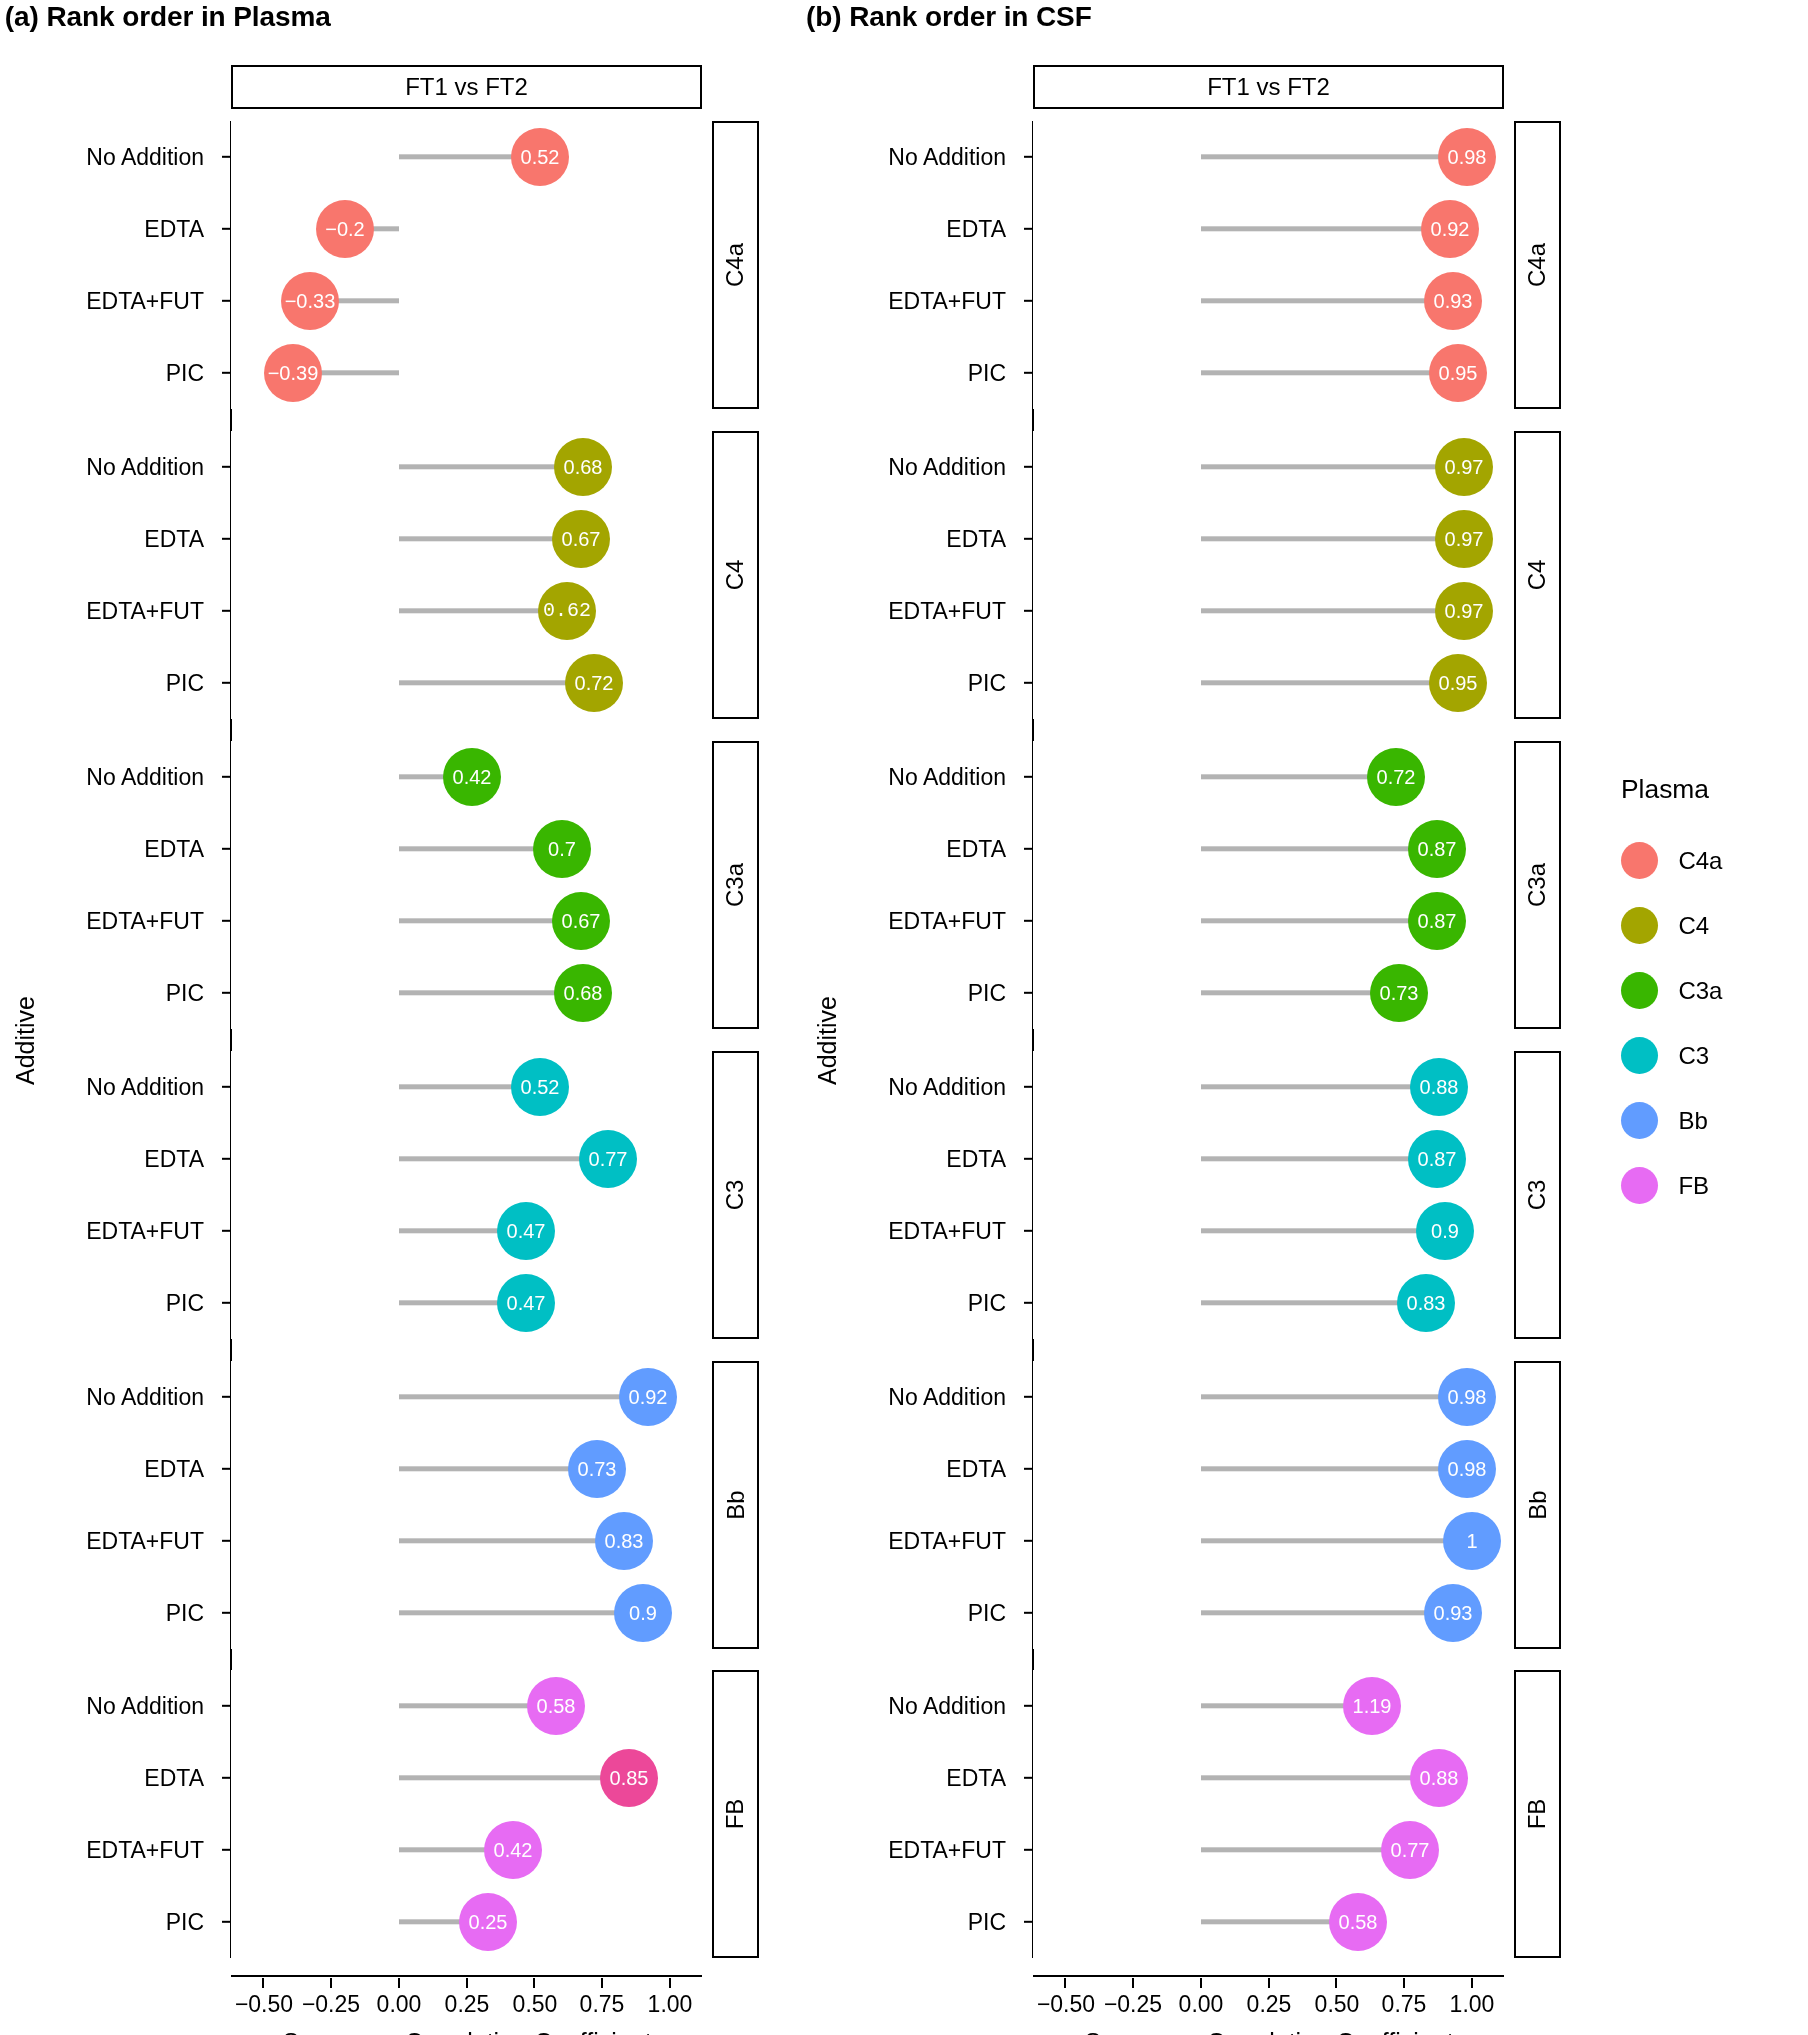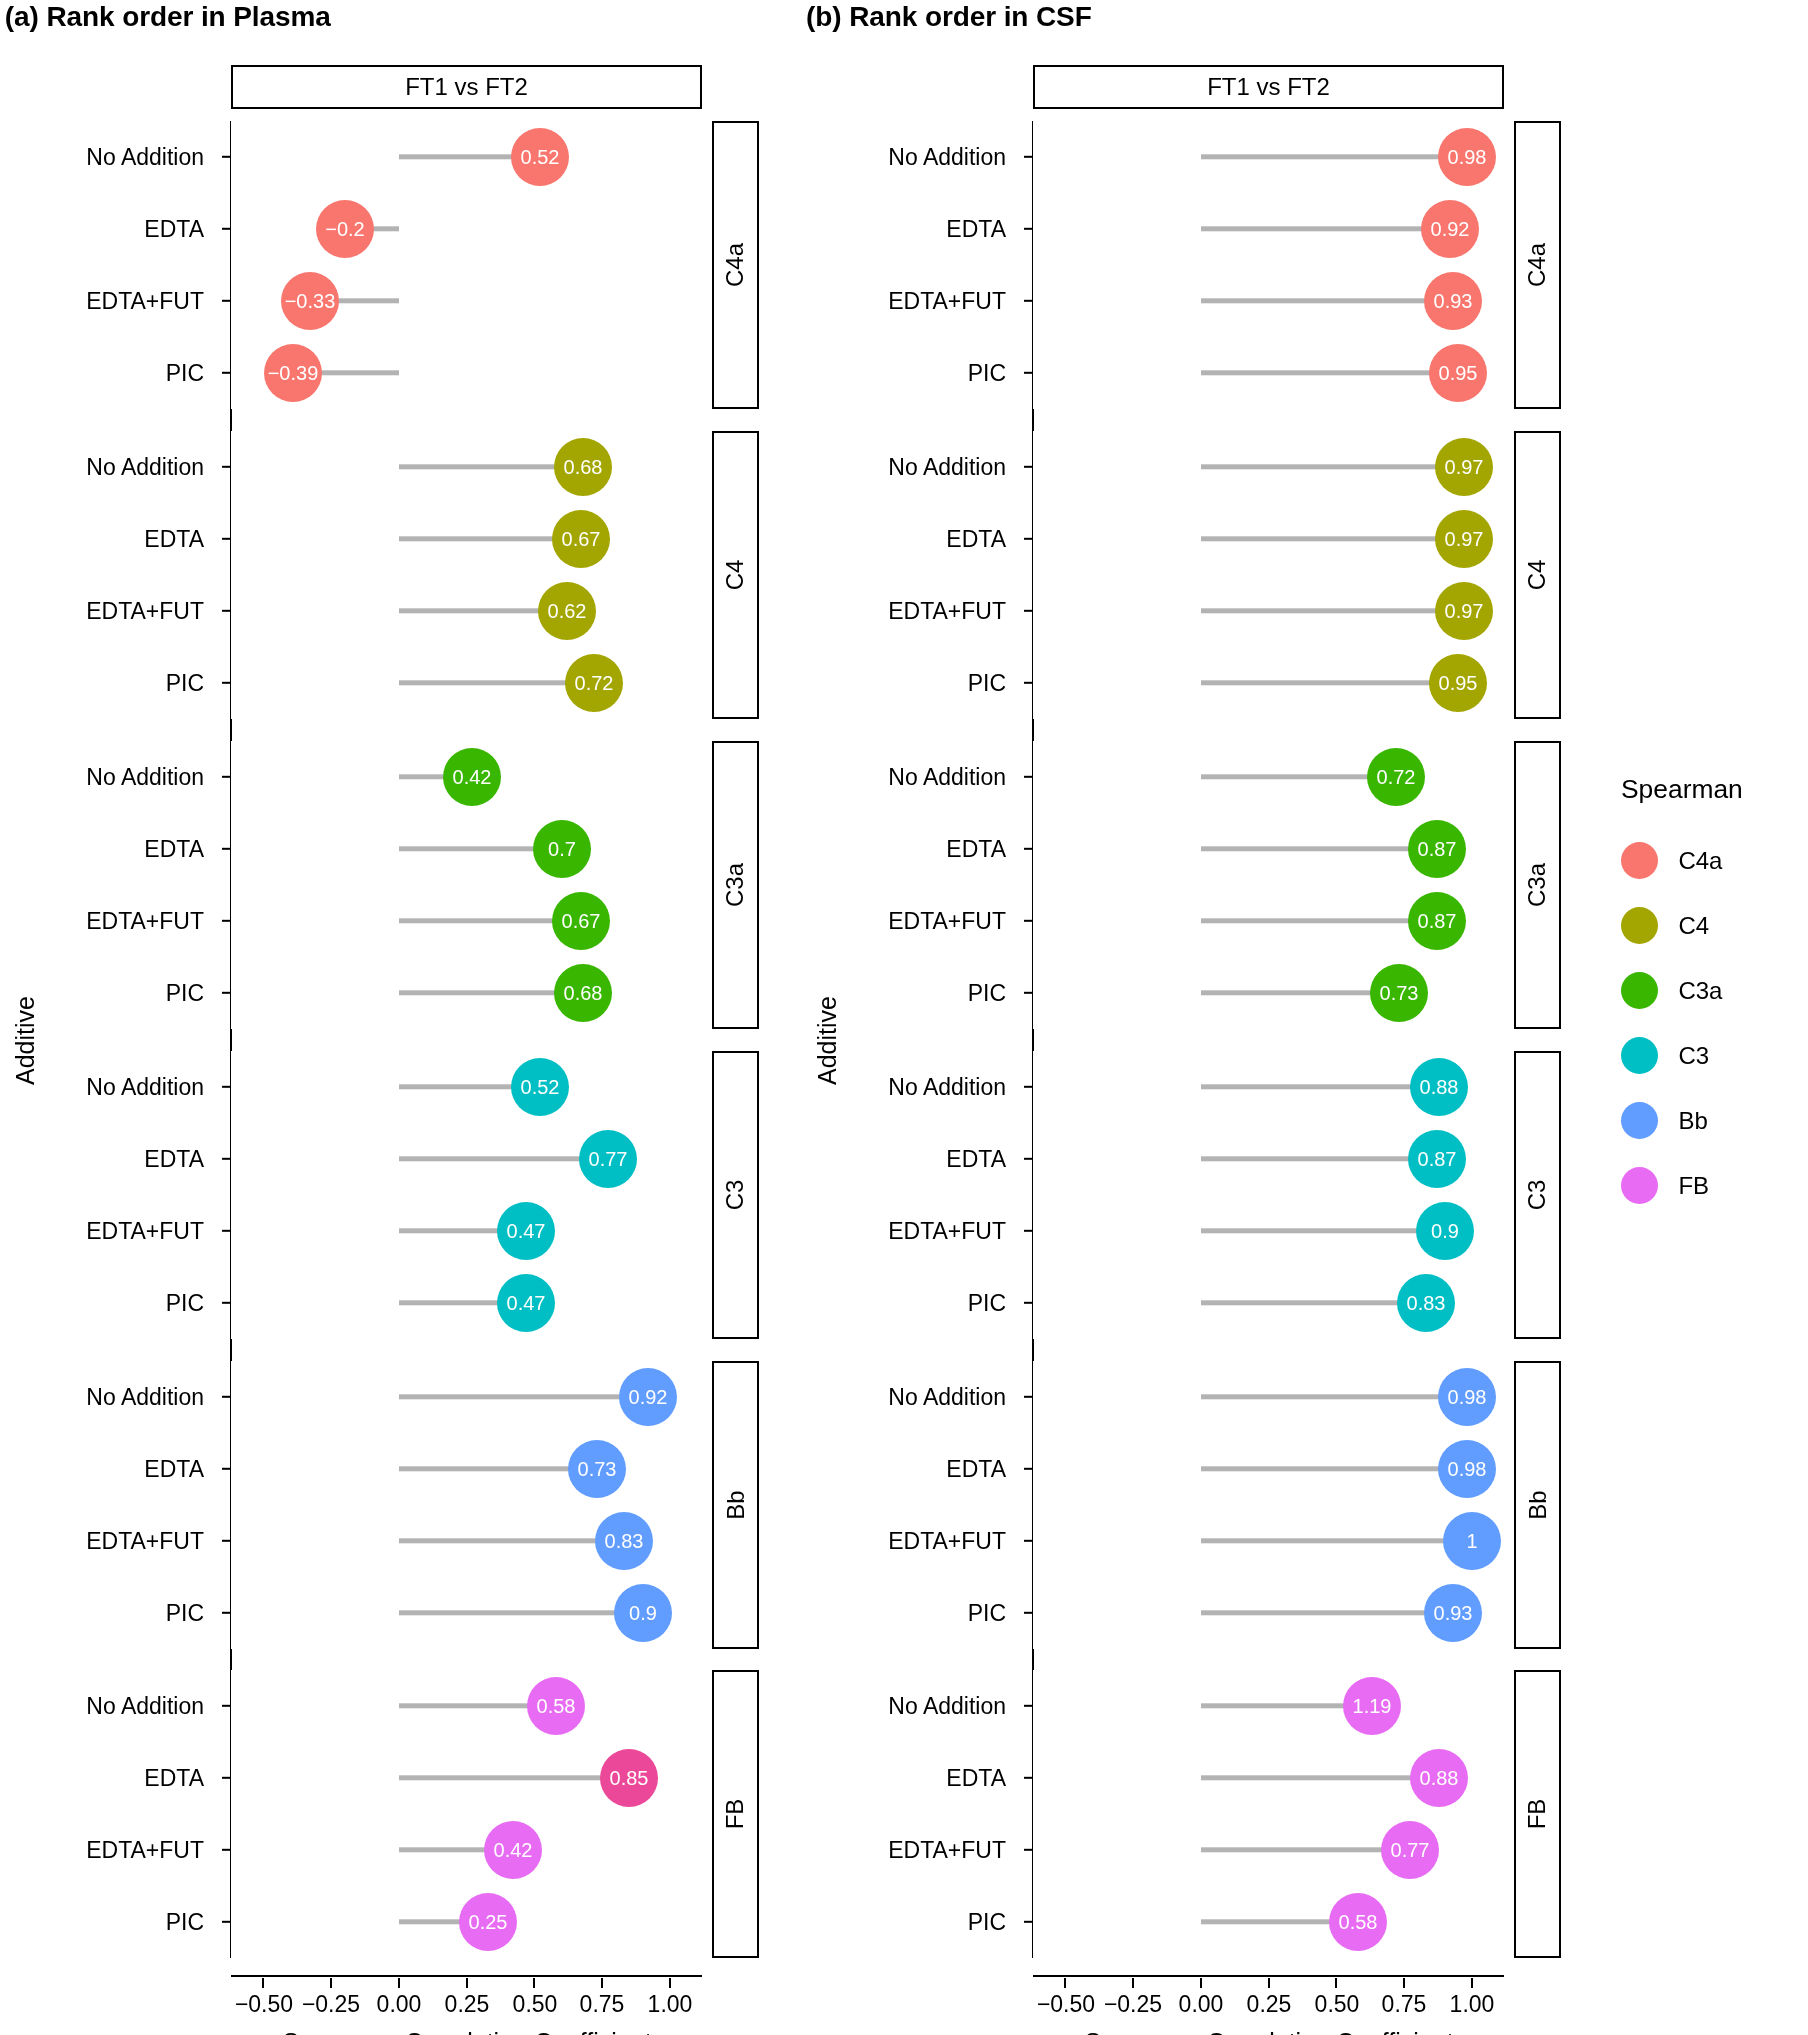--- a/index.html
+++ b/index.html
@@ -182,21 +182,21 @@
       <div class="row" style="top: 108px;">
         <div class="tickmark" style="left: 222px;"></div>
         <div class="row-label" style="left: 0px; width: 204px; right: auto; margin-right: 0px;">EDTA</div>
         <div class="stem" style="left: 399px; width: 181px;"></div>
         <div class="dot" style="width: 58px; height: 58px; left: 581px; background: rgb(163, 165, 0);">0.67</div>
       </div>
       <div class="row" style="top: 180px;">
         <div class="tickmark" style="left: 222px;"></div>
         <div class="row-label" style="left: 0px; width: 204px; right: auto; margin-right: 0px;">EDTA+FUT</div>
         <div class="stem" style="left: 399px; width: 168px;"></div>
-        <div class="dot" style="width: 58px; height: 58px; left: 567px; background: rgb(163, 165, 0);">0.62</div>
+        <div class="dot" style="width: 58px; height: 58px; left: 567px; background: rgb(163, 165, 0); font-family: Liberation Mono, monospace;">0.62</div>
       </div>
       <div class="row" style="top: 252px;">
         <div class="tickmark" style="left: 222px;"></div>
         <div class="row-label" style="left: 0px; width: 204px; right: auto; margin-right: 0px;">PIC</div>
         <div class="stem" style="left: 399px; width: 195px;"></div>
         <div class="dot" style="width: 58px; height: 58px; left: 594px; background: rgb(163, 165, 0);">0.72</div>
       </div>
     </div>
     <div class="facet" style="top: 676px; height: 288px;">
       <div class="facet-plot" style="left: 231px; width: 471px;"></div>
@@ -534,21 +534,21 @@
     <div class="xticklabel" style="left: 535px; top: 1926px;">0.50</div>
     <div class="xtick" style="left: 601px; top: 1913px;"></div>
     <div class="xticklabel" style="left: 602px; top: 1926px;">0.75</div>
     <div class="xtick" style="left: 669px; top: 1913px;"></div>
     <div class="xticklabel" style="left: 670px; top: 1926px;">1.00</div>
     <div class="xaxis-title" style="left: 467px; top: 1963px;">Spearman Correlation Coefficient</div>
     <div class="yaxis-title" style="left: -35px; top: 961px; width: 120px; text-align: center;">Additive</div>
   </div>
 
 <div id="legend">
-  <div class="legend-title">Spearman</div>
+  <div class="legend-title">Plasma</div>
   <div id="legend-items">
       <div class="legend-item">
         <div class="legend-swatch" style="background: rgb(248, 118, 109);"></div>
         <div class="legend-label">C4a</div>
       </div>
       <div class="legend-item">
         <div class="legend-swatch" style="background: rgb(163, 165, 0);"></div>
         <div class="legend-label">C4</div>
       </div>
       <div class="legend-item">

